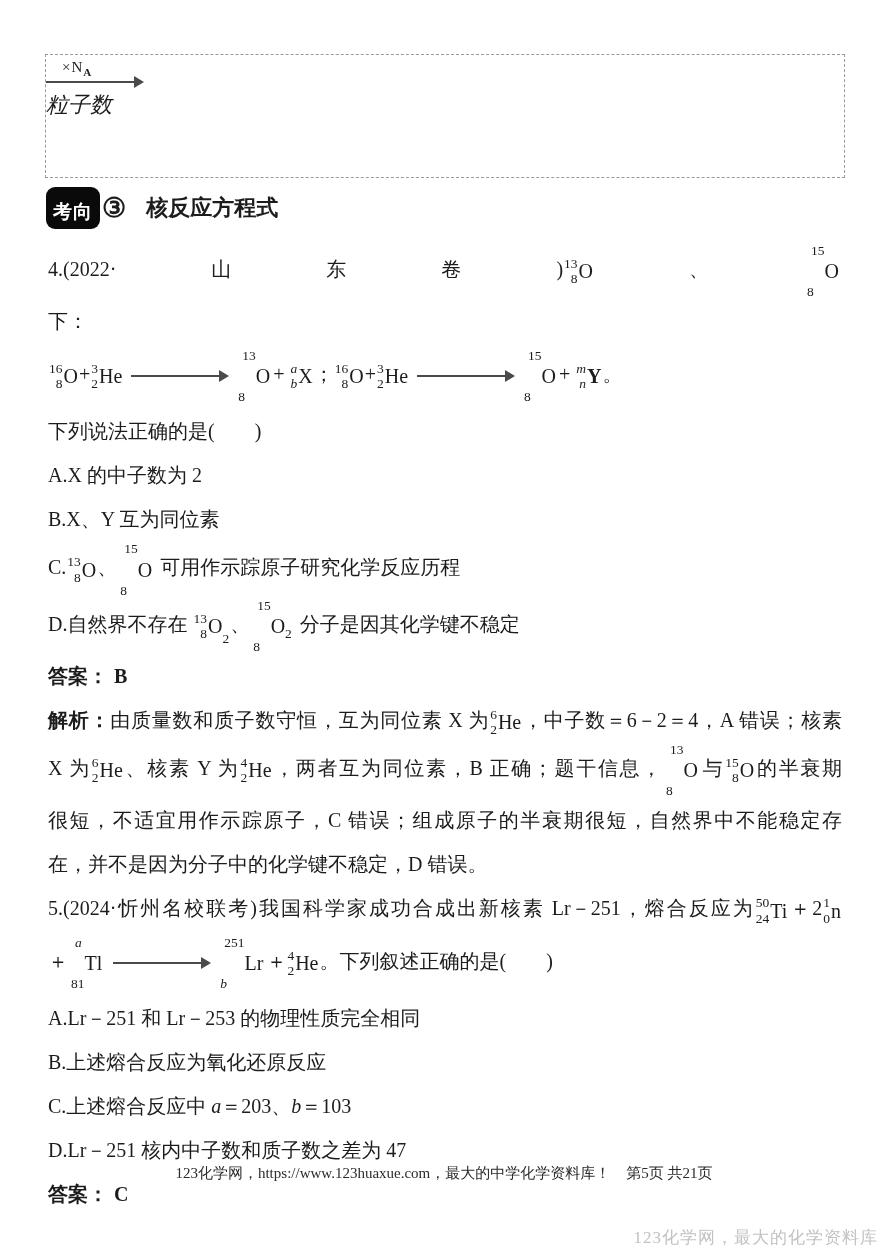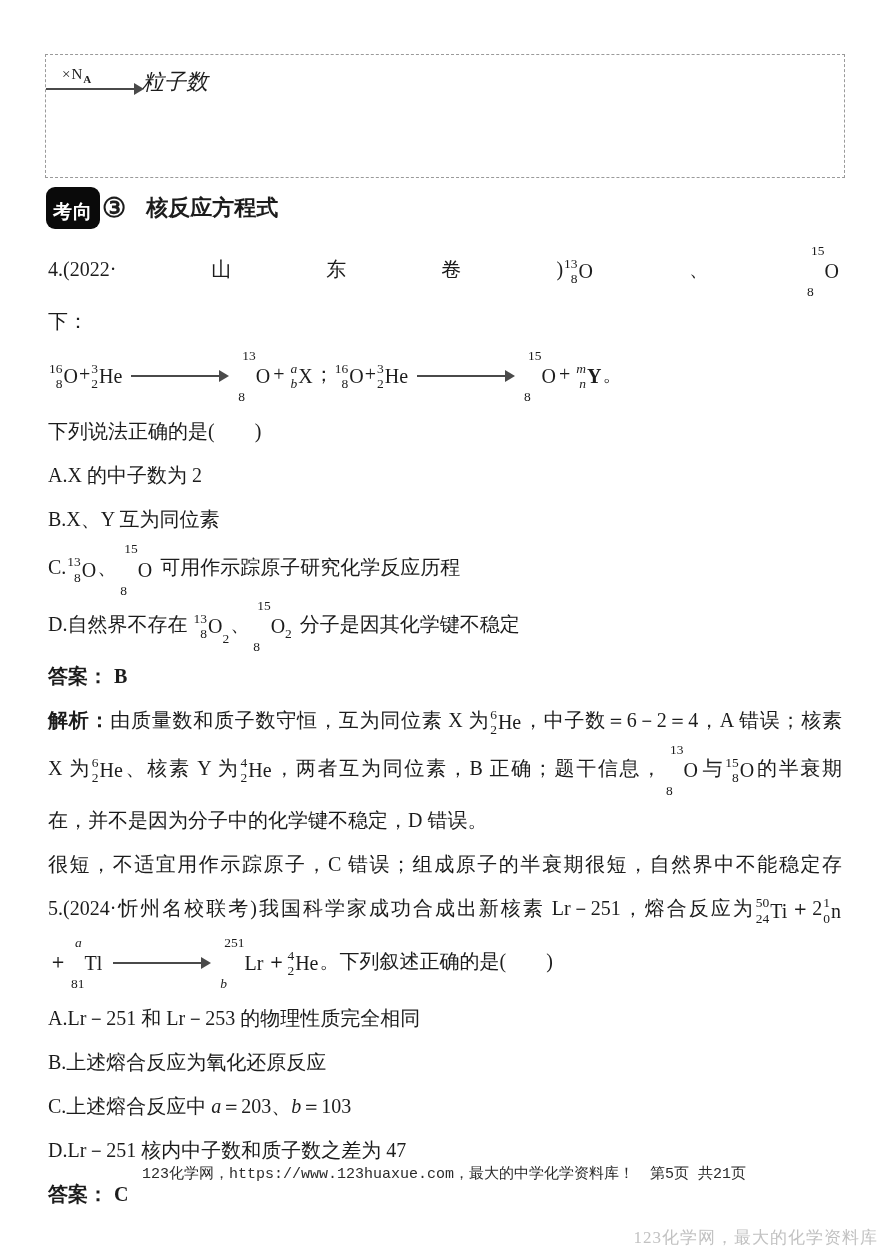--- a/index.html
+++ b/index.html
@@ -8,21 +8,21 @@
     font-family:"Liberation Serif","DejaVu Serif",serif;
     color:#1c1c1c;font-size:20px;overflow:hidden;
   }
   .page{position:absolute;inset:0;padding:54px 46px 0 48px;box-sizing:border-box;}
 
   
   .dashed-box{
     border:1px dashed #9a9a9a;height:124px;box-sizing:border-box;
     margin-left:-3px;width:800px;padding:5px 0 0 0;
   }
-  .arrow-row{display:flex;align-items:flex-end;}
+  .arrow-row{display:flex;align-items:flex-start;flex-direction:column;}
   .arrow-assembly{display:inline-flex;flex-direction:column;}
   .arrow-label{font-size:15px;padding-left:16px;line-height:1;letter-spacing:1px;}
   .arrow-label sub{font-weight:bold;font-size:11px;}
   .harrow{display:inline-block;width:96px;height:2px;background:#4a4a4a;position:relative;margin-top:3px;}
   .harrow::after{
     content:"";position:absolute;right:-2px;top:-5px;
     border-left:10px solid #4a4a4a;border-top:6px solid transparent;border-bottom:6px solid transparent;
   }
   .kaiti{font-style:italic;font-size:22px;margin-left:0;transform:translateY(7px);}
 
@@ -56,21 +56,21 @@
   .iso.tall .i-sup{grid-row:1;grid-column:1;justify-self:start;padding-left:4px;padding-bottom:3px;}
   .iso.tall .i-sym{grid-row:2;grid-column:2;}
   .iso.tall .i-sub{grid-row:3;grid-column:1;justify-self:start;padding-top:3px;}
   .iso.tall .i-post{grid-row:2;grid-column:3;}
 
   .eq-arrow{margin:0 8px;vertical-align:4px;}
 
   
   .footer{
     position:absolute;left:0;bottom:72px;width:100%;text-align:center;
-    font-size:15px;color:#2b2b2b;font-family:Liberation Mono, monospace;
+    font-size:15px;color:#2b2b2b;
   }
   .footer .pageinfo{margin-left:16px;}
   .watermark{
     position:absolute;right:10px;bottom:6px;font-size:17px;color:#c2c2c2;letter-spacing:1px;
   }
 </style>
 </head>
 <body>
 
 <div class="page">
@@ -201,22 +201,22 @@
         <span class="i-sup">13</span>
         <span class="i-sym">O</span>
         <span class="i-sub">8</span>
       </span><span class="run">与</span><span class="iso tight">
         <span class="i-st">
           <span class="i-sup">15</span>
           <span class="i-sub">8</span>
         </span>
         <span class="i-sym">O</span>
       </span><span class="run">的半衰期</span></div>
+  <div class="line fill"><span class="run">很短，不适宜用作示踪原子，C 错误；组成原子的半衰期很短，自然界中不能稳定存</span></div>
   <div class="line"><span class="run">在，并不是因为分子中的化学键不稳定，D 错误。</span></div>
-  <div class="line fill"><span class="run">很短，不适宜用作示踪原子，C 错误；组成原子的半衰期很短，自然界中不能稳定存</span></div>
 
   <div class="line fill"><span class="run">5.(2024·忻州名校联考)我国科学家成功合成出新核素 Lr－251，熔合反应为</span><span class="iso tight">
         <span class="i-st">
           <span class="i-sup">50</span>
           <span class="i-sub">24</span>
         </span>
         <span class="i-sym">Ti</span>
       </span><span class="run">＋2</span><span class="iso tight">
         <span class="i-st">
           <span class="i-sup">1</span>

